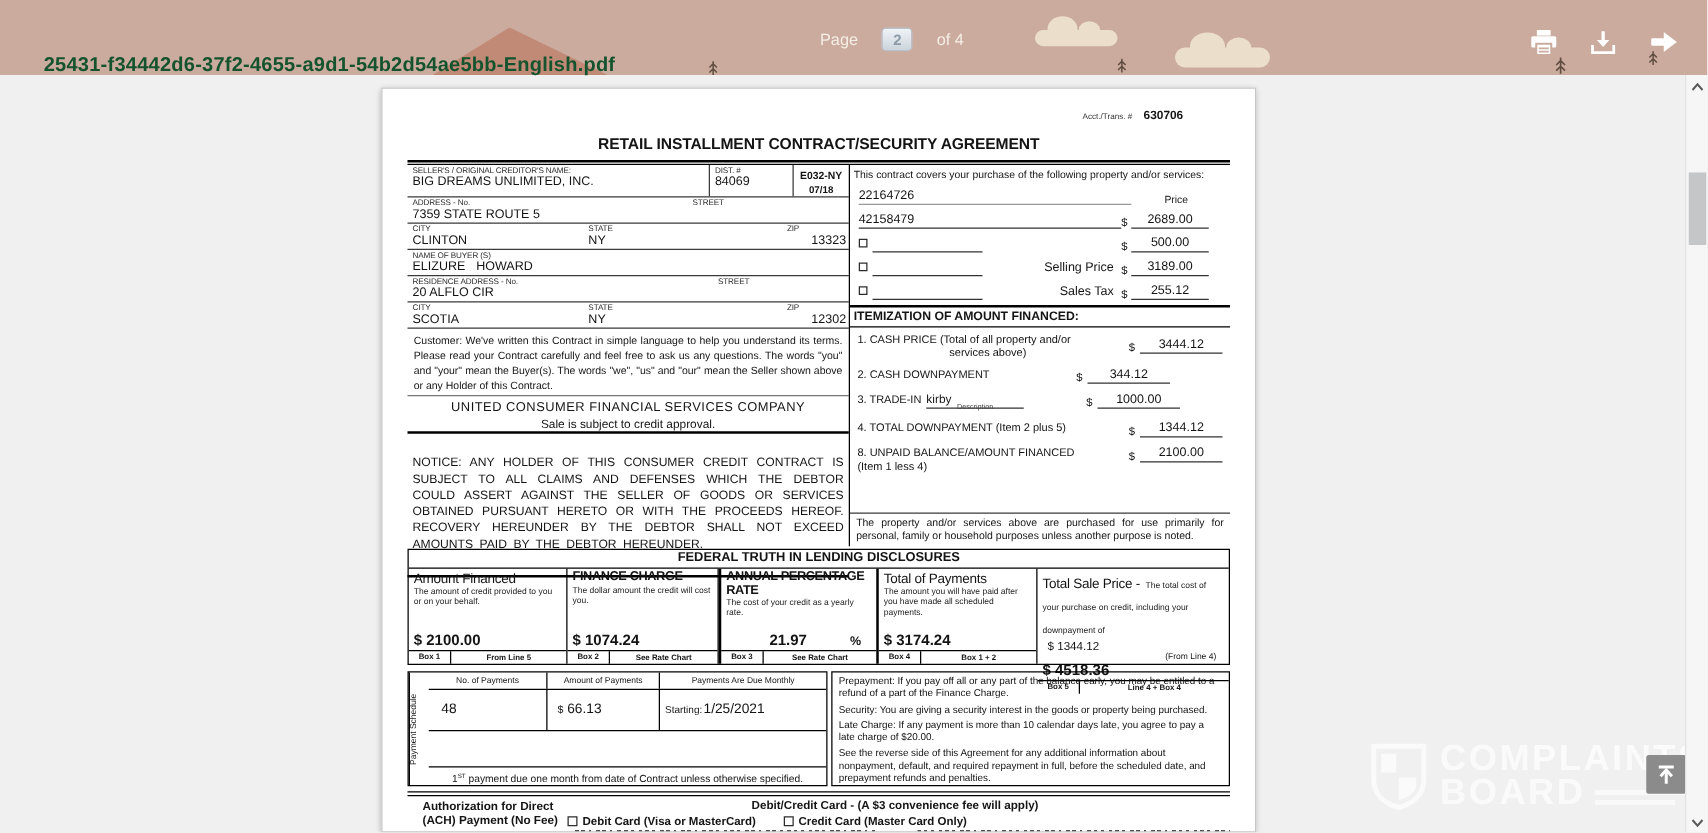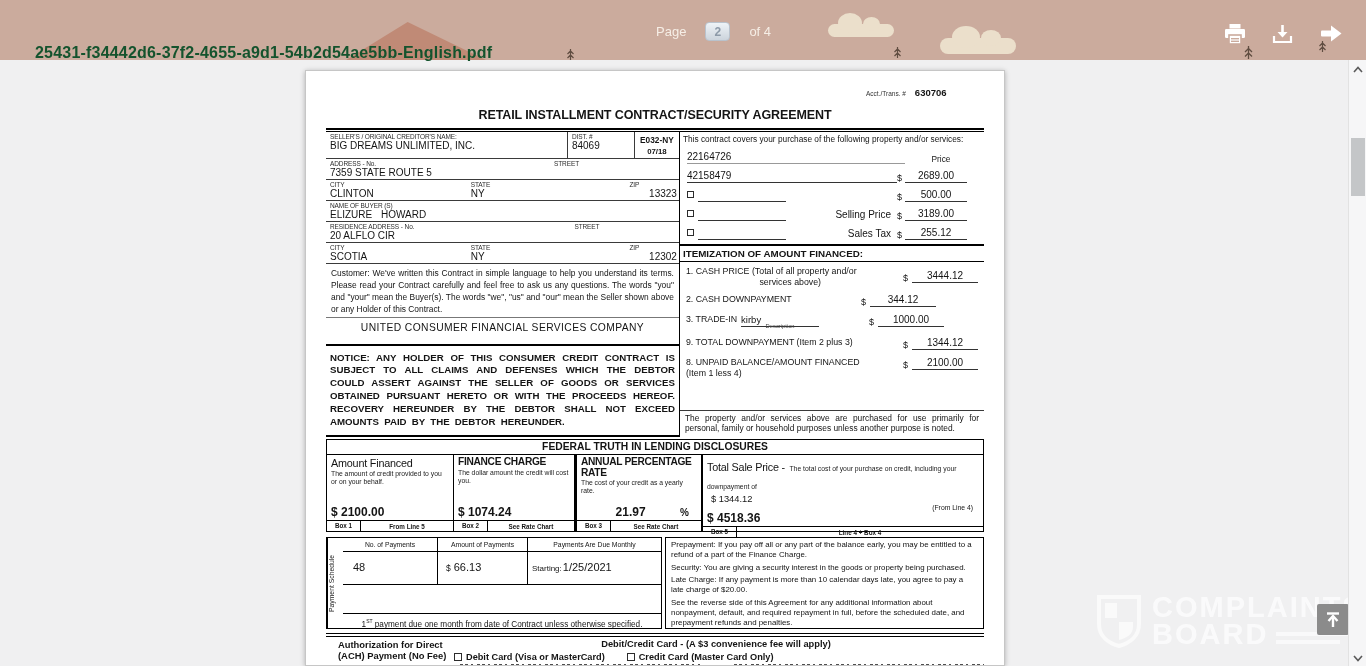--- a/index.html
+++ b/index.html
@@ -58,23 +58,23 @@
   .lblrow { display:flex; } .street-lbl { margin-left:178px; }
   .r3grid { display:flex; }
   .r3grid .g1 { width:41%; padding-left:4px; }
   .r3grid .g2 { width:45%; }
   .r3grid .g3 { width:14%; text-align:left; }
   .g3 .val { text-align:right; padding-right:2px; }
   .cust { border-top:1px solid #3a3a3a; padding:3px 5px 2px 5px; font-size:8.4px; line-height:12px;
           text-align:justify; height:59px; }
   .company { border-top:1px solid #777; text-align:center; padding-top:4px; height:30px; }
   .comp1 { font-size:10.3px; letter-spacing:.4px; } .comp2 { font-size:9.5px; margin-top:2px; }
-  .notice { border-top:2px solid #000; border-bottom:2px solid #000; font-weight:bold;
+  .notice { border-top:2px solid #000; border-bottom:2px solid #000; font-weight:normal;
             font-size:9.7px; line-height:12.9px; text-align:justify; word-spacing:2.5px;
-            padding:6px 4px; flex:1; }
+            padding:18px 4px; flex:1; }
 
   .covers { font-size:8.3px; padding:2px 3px; }
   .deschdr { border-top:2.2px solid #000; border-bottom:1px solid #000; font-weight:bold;
              font-size:9.8px; padding:2px 3px; }
   .drow { display:flex; align-items:flex-end; padding:0 7px; margin-top:3px; }
   .dr1 { height:15px; } .drx { height:16px; }
   .dtext { font-size:10px; border-bottom:1px solid #999; flex:1; padding-bottom:1px;margin-top:44px; }
   .dtext.solid { border-bottom-color:#333; }
   .price-lbl { font-size:8.3px; width:72px; text-align:center; }
   .cash { display:flex; align-items:flex-end; width:80px; }
@@ -310,20 +310,21 @@
               </div>
             <div class="g3">
                 <div class="tiny">ZIP</div>
                 <div class="val">12302</div>
               </div>
           </div>
         </div>
         <div class="cust">Customer: We've written this Contract in simple language to help you understand its terms. Please read your Contract carefully and feel free to ask us any questions. The words "you" and "your" mean the Buyer(s). The words "we", "us" and "our" mean the Seller shown above or any Holder of this Contract.</div>
         <div class="company">
           <div class="comp1">UNITED CONSUMER FINANCIAL SERVICES COMPANY</div>
+          <div class="comp2">Sale is subject to credit approval.</div>
         </div>
         <div class="notice">NOTICE: ANY HOLDER OF THIS CONSUMER CREDIT CONTRACT IS SUBJECT TO ALL CLAIMS AND DEFENSES WHICH THE DEBTOR COULD ASSERT AGAINST THE SELLER OF GOODS OR SERVICES OBTAINED PURSUANT HERETO OR WITH THE PROCEEDS HEREOF. RECOVERY HEREUNDER BY THE DEBTOR SHALL NOT EXCEED AMOUNTS PAID BY THE DEBTOR HEREUNDER.</div>
       </div>
 
       <div class="rcol">
         <div class="covers">This contract covers your purchase of the following property and/or services:</div>
 
         <div class="drow dr1">
           <span class="dtext">22164726</span>
           <span class="price-lbl">Price</span>
@@ -385,21 +386,21 @@
           <div class="irow" style="margin-bottom:10px">
             <div class="ilab">3. TRADE-IN</div>
             <span class="ti-line"><span class="val" style="font-size:9.5px">kirby</span>
               <span class="ti-desc">Description</span></span>
             <span class="ival mid2">
                 <span class="dol">$</span>
                 <span class="amt">1000.00</span>
               </span>
           </div>
           <div class="irow">
-            <div class="ilab">9. TOTAL DOWNPAYMENT (Item 2 plus 3)</div>
+            <div class="ilab">4. TOTAL DOWNPAYMENT (Item 2 plus 5)</div>
             <span class="ival">
                 <span class="dol">$</span>
                 <span class="amt">1344.12</span>
               </span>
           </div>
           <div class="irow">
             <div class="ilab">
               <div>8. UNPAID BALANCE/AMOUNT FINANCED</div>
               <div>(Item 1 less 4)</div>
             </div>
@@ -443,20 +444,31 @@
             <div class="t-bold">ANNUAL PERCENTAGE RATE</div>
             <div class="tdesc">The cost of your credit as a yearly rate.</div>
             <div class="aprval">
                 <span class="v">21.97</span>
                 <span class="u">%</span>
               </div>
           </div>
           <div class="boxrow">
               <span class="boxcell">Box 3</span>
               <span class="refcell">See Rate Chart</span>
+            </div>
+        </div>
+        <div class="tcol tc4">
+          <div class="tpad">
+            <div class="t-reg">Total of Payments</div>
+            <div class="tdesc">The amount you will have paid after you have made all scheduled payments.</div>
+            <div class="tval">$ 3174.24</div>
+          </div>
+          <div class="boxrow">
+              <span class="boxcell">Box 4</span>
+              <span class="refcell">Box 1 + 2</span>
             </div>
         </div>
         <div class="tcol tc5">
           <div class="tpad">
             <div>
               <span class="t-reg">Total Sale Price -</span>
               <span class="tdesc-in">The total cost of your purchase on credit, including your downpayment of</span>
             </div>
             <div class="t5down">$ 1344.12</div>
             <div class="t5from">(From Line 4)</div>

